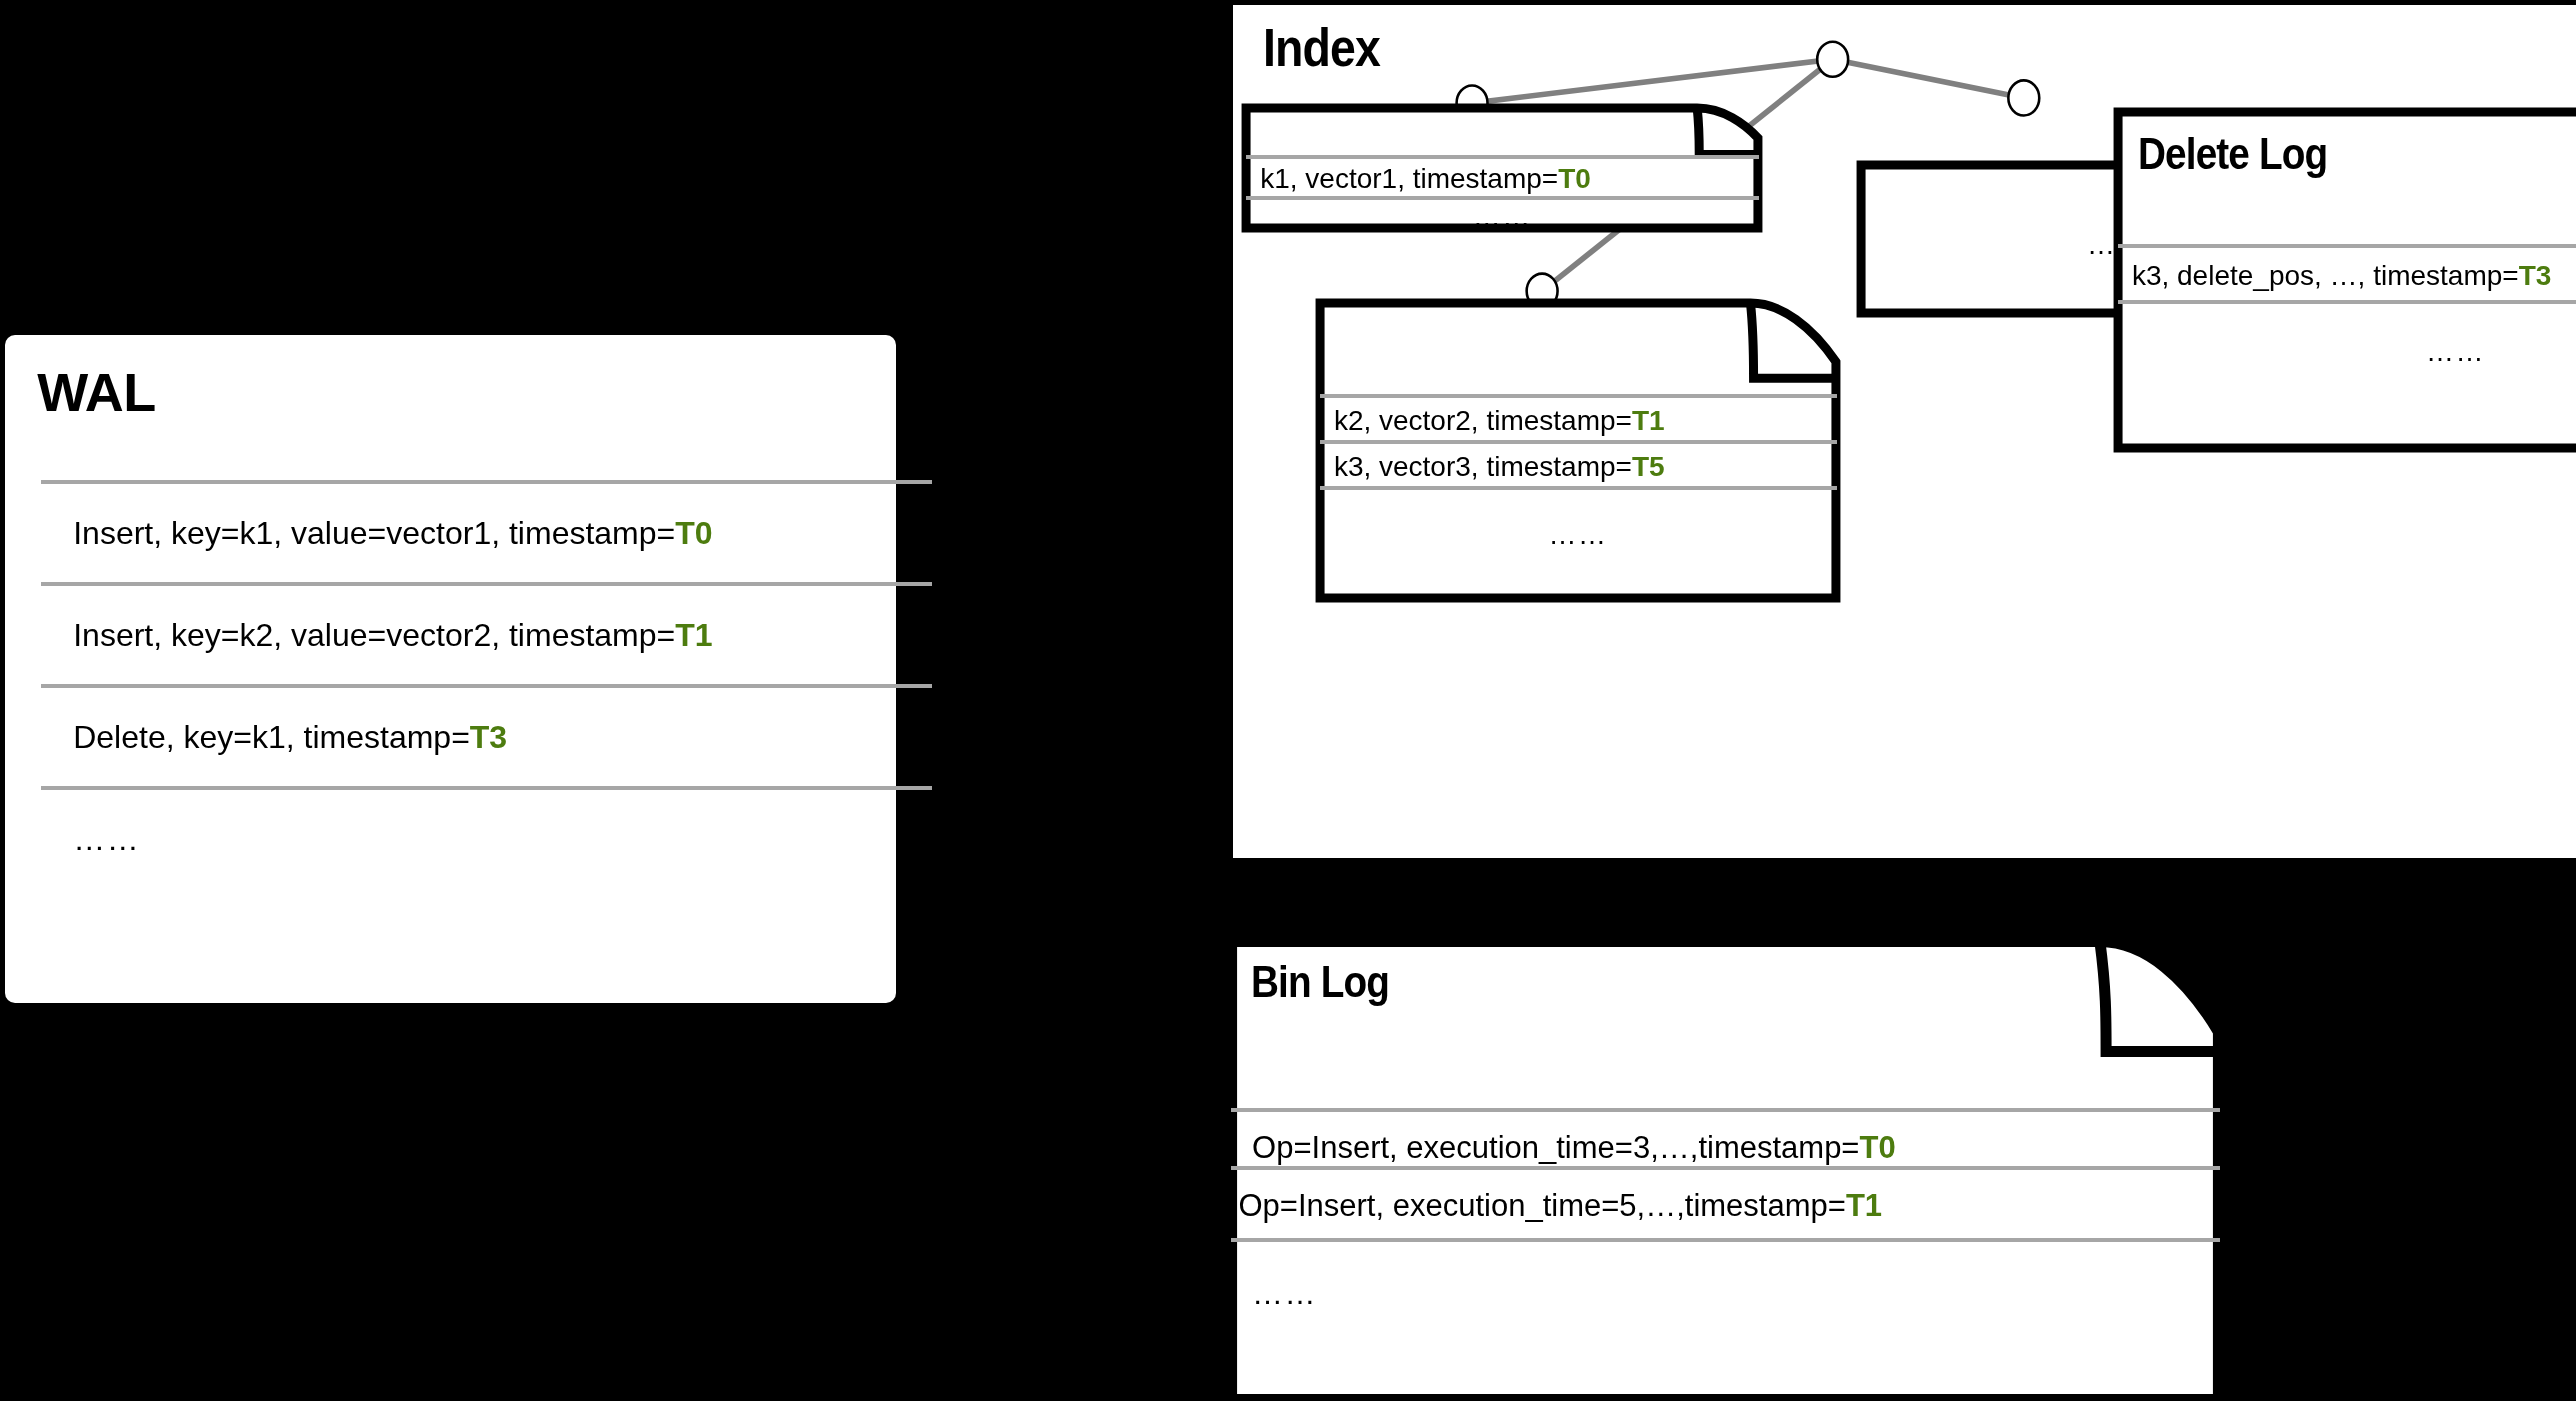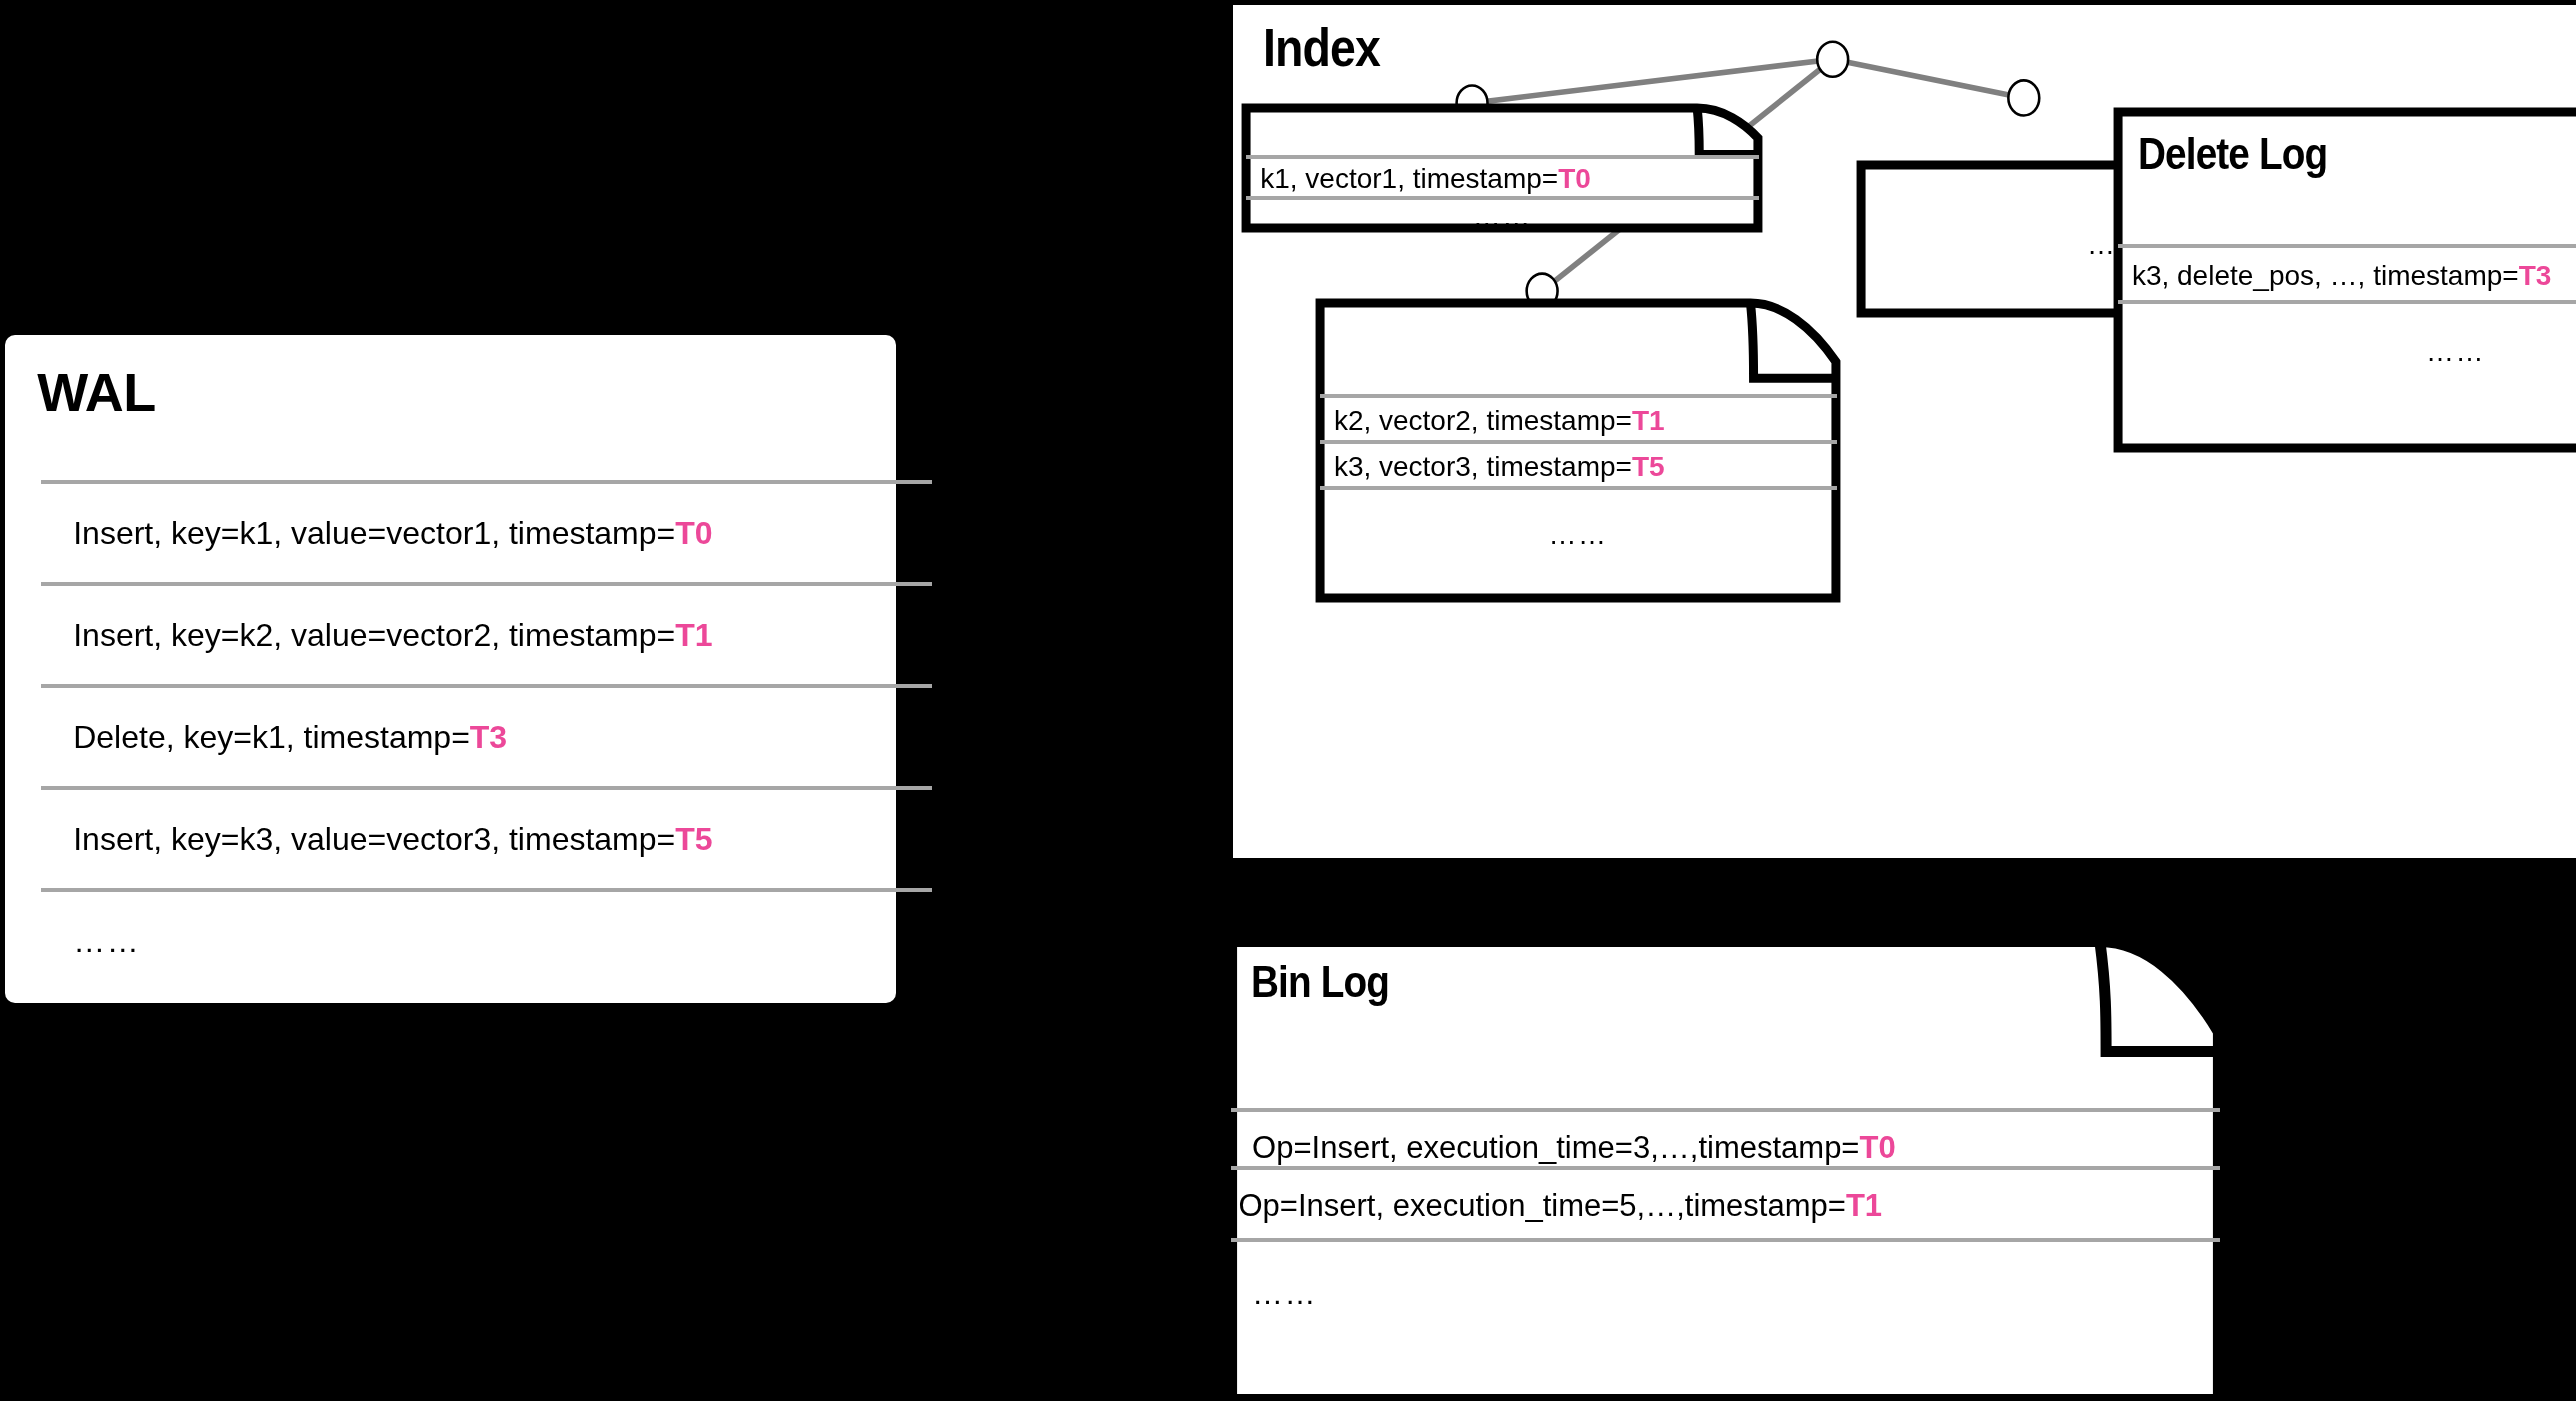--- a/index.html
+++ b/index.html
@@ -10,21 +10,21 @@
 
   
   #wal{left:5.2px;top:335px;width:891px;height:668px;border-radius:10px;}
   .wal-title{position:absolute;left:32px;top:30px;font-size:54px;font-weight:bold;
              letter-spacing:-0.5px;color:#000;line-height:1;}
   .wal-rows{position:absolute;left:0;top:145px;width:100%;padding-left:36px;}
   .wal-row{position:relative;height:98px;border-top:4.6px solid #a6a6a6;}
   .wal-row:last-child{border-bottom:0;}
   .wal-row .txt{position:absolute;left:32px;top:50%;transform:translateY(-50%);
                 font-size:32px;color:#000;white-space:nowrap;}
-  .ts{color:#ec4899;font-weight:bold;}
+  .ts{color:#4d7c0f;font-weight:bold;}
 
   
   #index{left:1233px;top:5.2px;width:1578px;height:853px;}
   .idx-title{position:absolute;left:30px;top:14.4px;font-size:54px;font-weight:bold;
              color:#000;line-height:1;letter-spacing:-1px;
              transform:scaleX(0.86);transform-origin:left top;}
   #index svg.tree{position:absolute;left:0;top:0;width:1578px;height:853px;}
 
   
   .doc{position:absolute;}
@@ -50,23 +50,20 @@
   <div class="wal-title">WAL</div>
   <div class="wal-rows">
     <div class="wal-row">
       <div class="txt"><span>Insert, key=k1, value=vector1, timestamp=</span><span class="ts">T0</span></div>
     </div>
     <div class="wal-row">
       <div class="txt"><span>Insert, key=k2, value=vector2, timestamp=</span><span class="ts">T1</span></div>
     </div>
     <div class="wal-row">
       <div class="txt"><span>Delete, key=k1, timestamp=</span><span class="ts">T3</span></div>
-    </div>
-    <div class="wal-row">
-      <div class="txt"><span>Insert, key=k3, value=vector3, timestamp=</span><span class="ts">T5</span></div>
     </div>
     <div class="wal-row">
       <div class="txt ell">……</div>
     </div>
   </div>
 </div>
 
 <div class="panel" id="index">
 
   <div class="idx-title">Index</div>

